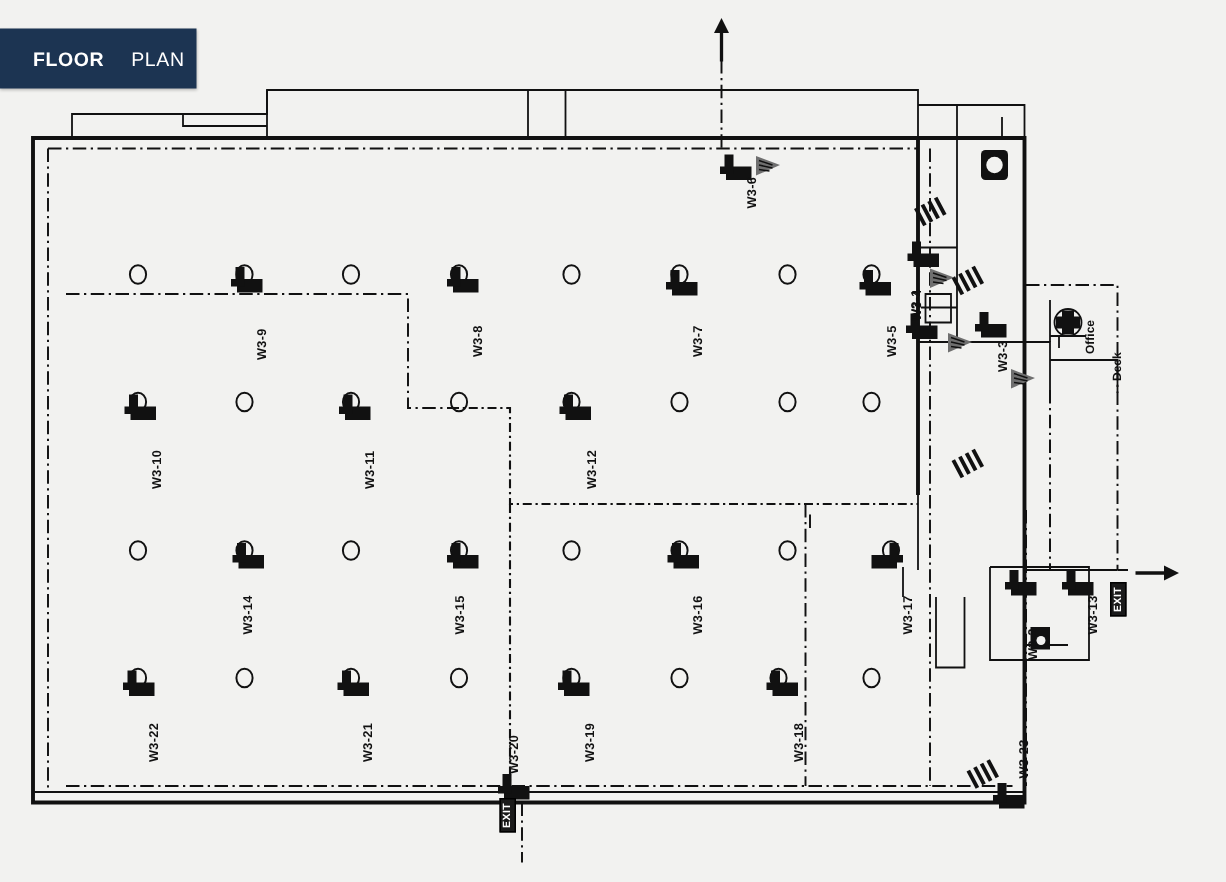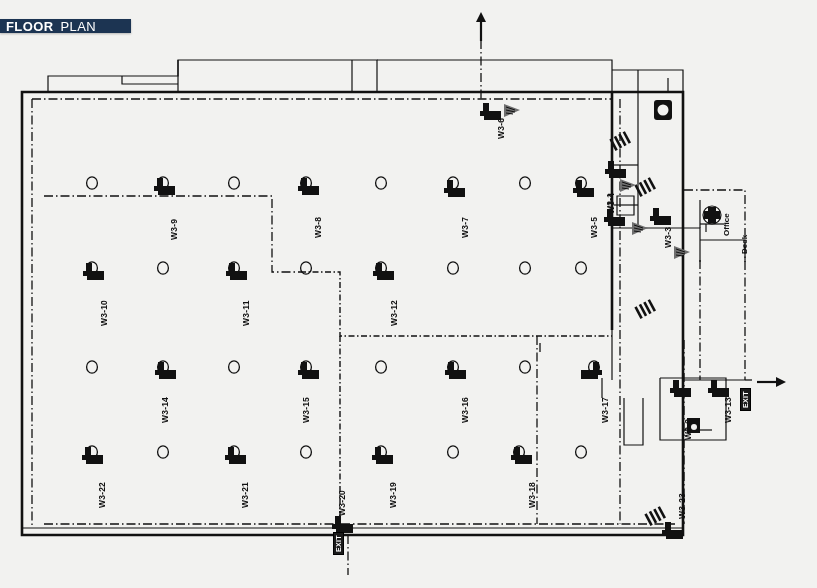--- a/index.html
+++ b/index.html
@@ -5,29 +5,29 @@
   html,body{margin:0;padding:0;}
   body{
     width:817px;height:588px;overflow:hidden;
     background:#f2f2f0;
     font-family:"Liberation Sans", sans-serif;
     position:relative;
   }
   #stage{position:absolute;inset:0;width:817px;height:588px;}
   
   #title-banner{
-    position:absolute;left:0;top:19px;width:131px;height:14px;
+    position:absolute;left:0;top:19px;width:131px;height:40px;
     background:#1c3452;color:#ffffff;
     display:flex;align-items:center;
-    padding-left:6px;box-sizing:border-box;
+    padding-left:22px;box-sizing:border-box;
     letter-spacing:.4px;
     box-shadow:0 1px 2px rgba(0,0,0,.25);
   }
   #title-banner .t-bold{font-weight:bold;font-size:13px;}
-  #title-banner .t-light{font-weight:normal;font-size:13px;margin-left:7px;}
+  #title-banner .t-light{font-weight:normal;font-size:13px;margin-left:18px;}
   
   svg#plan{position:absolute;left:0;top:0;width:817px;height:588px;}
   .wall-thick{stroke:#111;stroke-width:2.6;fill:none;}
   .wall-thin{stroke:#111;stroke-width:1.2;fill:none;}
   .zone{stroke:#111;fill:none;stroke-width:1.3;stroke-dasharray:9 3 1.5 3;}
   .zone2{stroke:#111;fill:none;stroke-width:1.4;stroke-dasharray:6 2.5 1.5 2.5;}
   .col{stroke:#111;stroke-width:1.3;fill:none;}
   .blk{fill:#111;}
   
   .camlabel{

